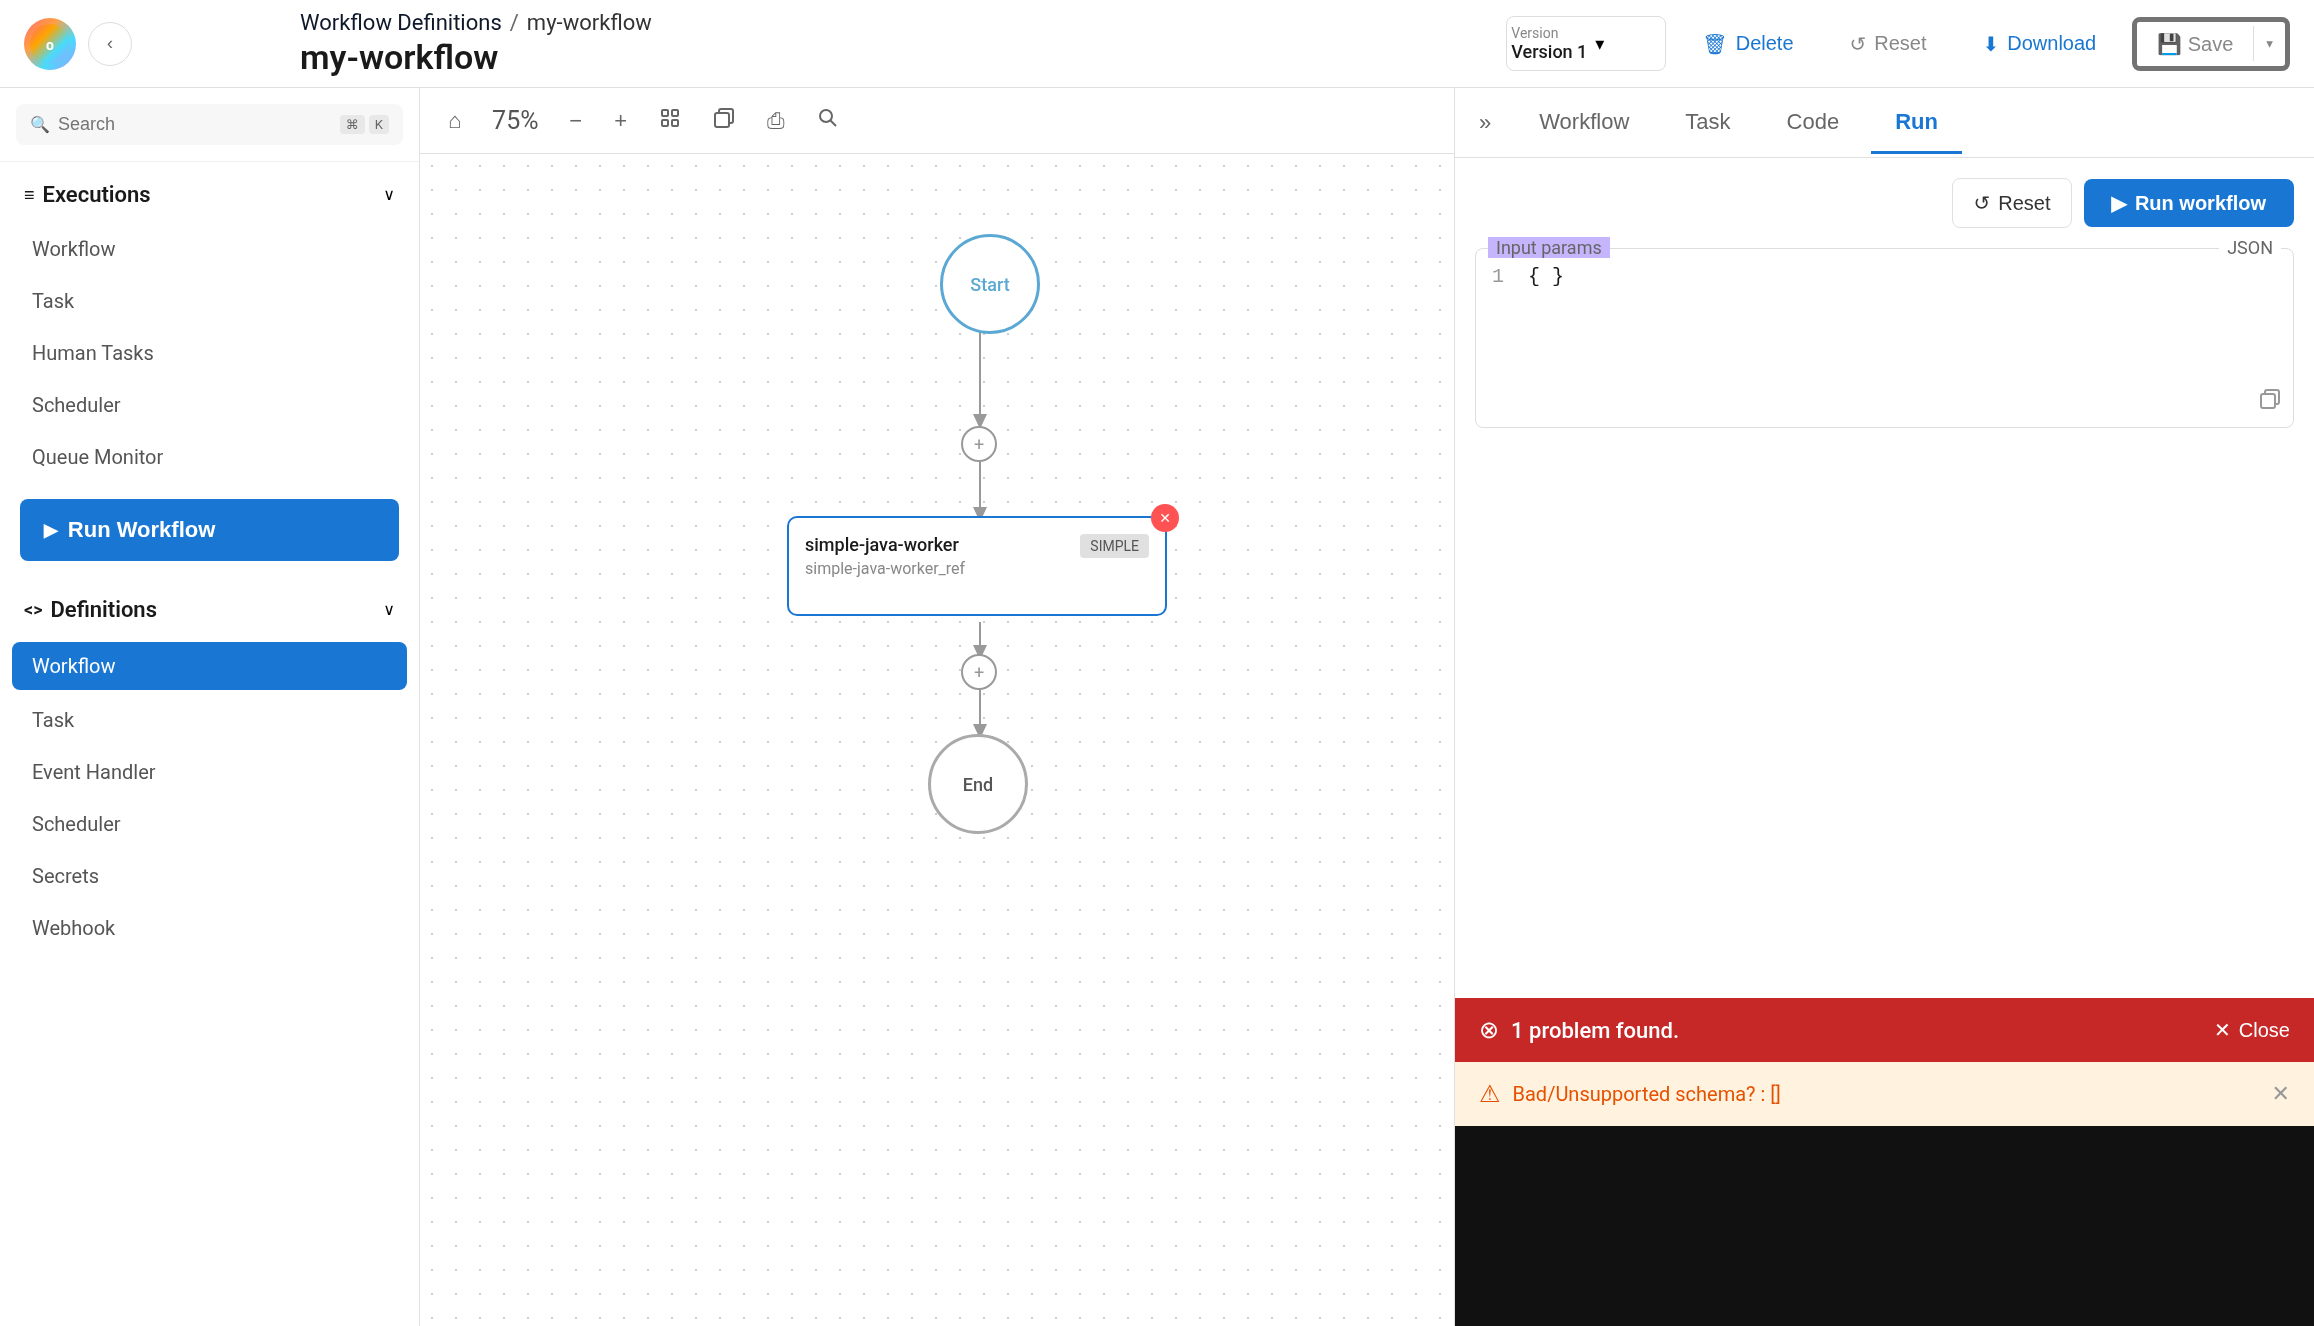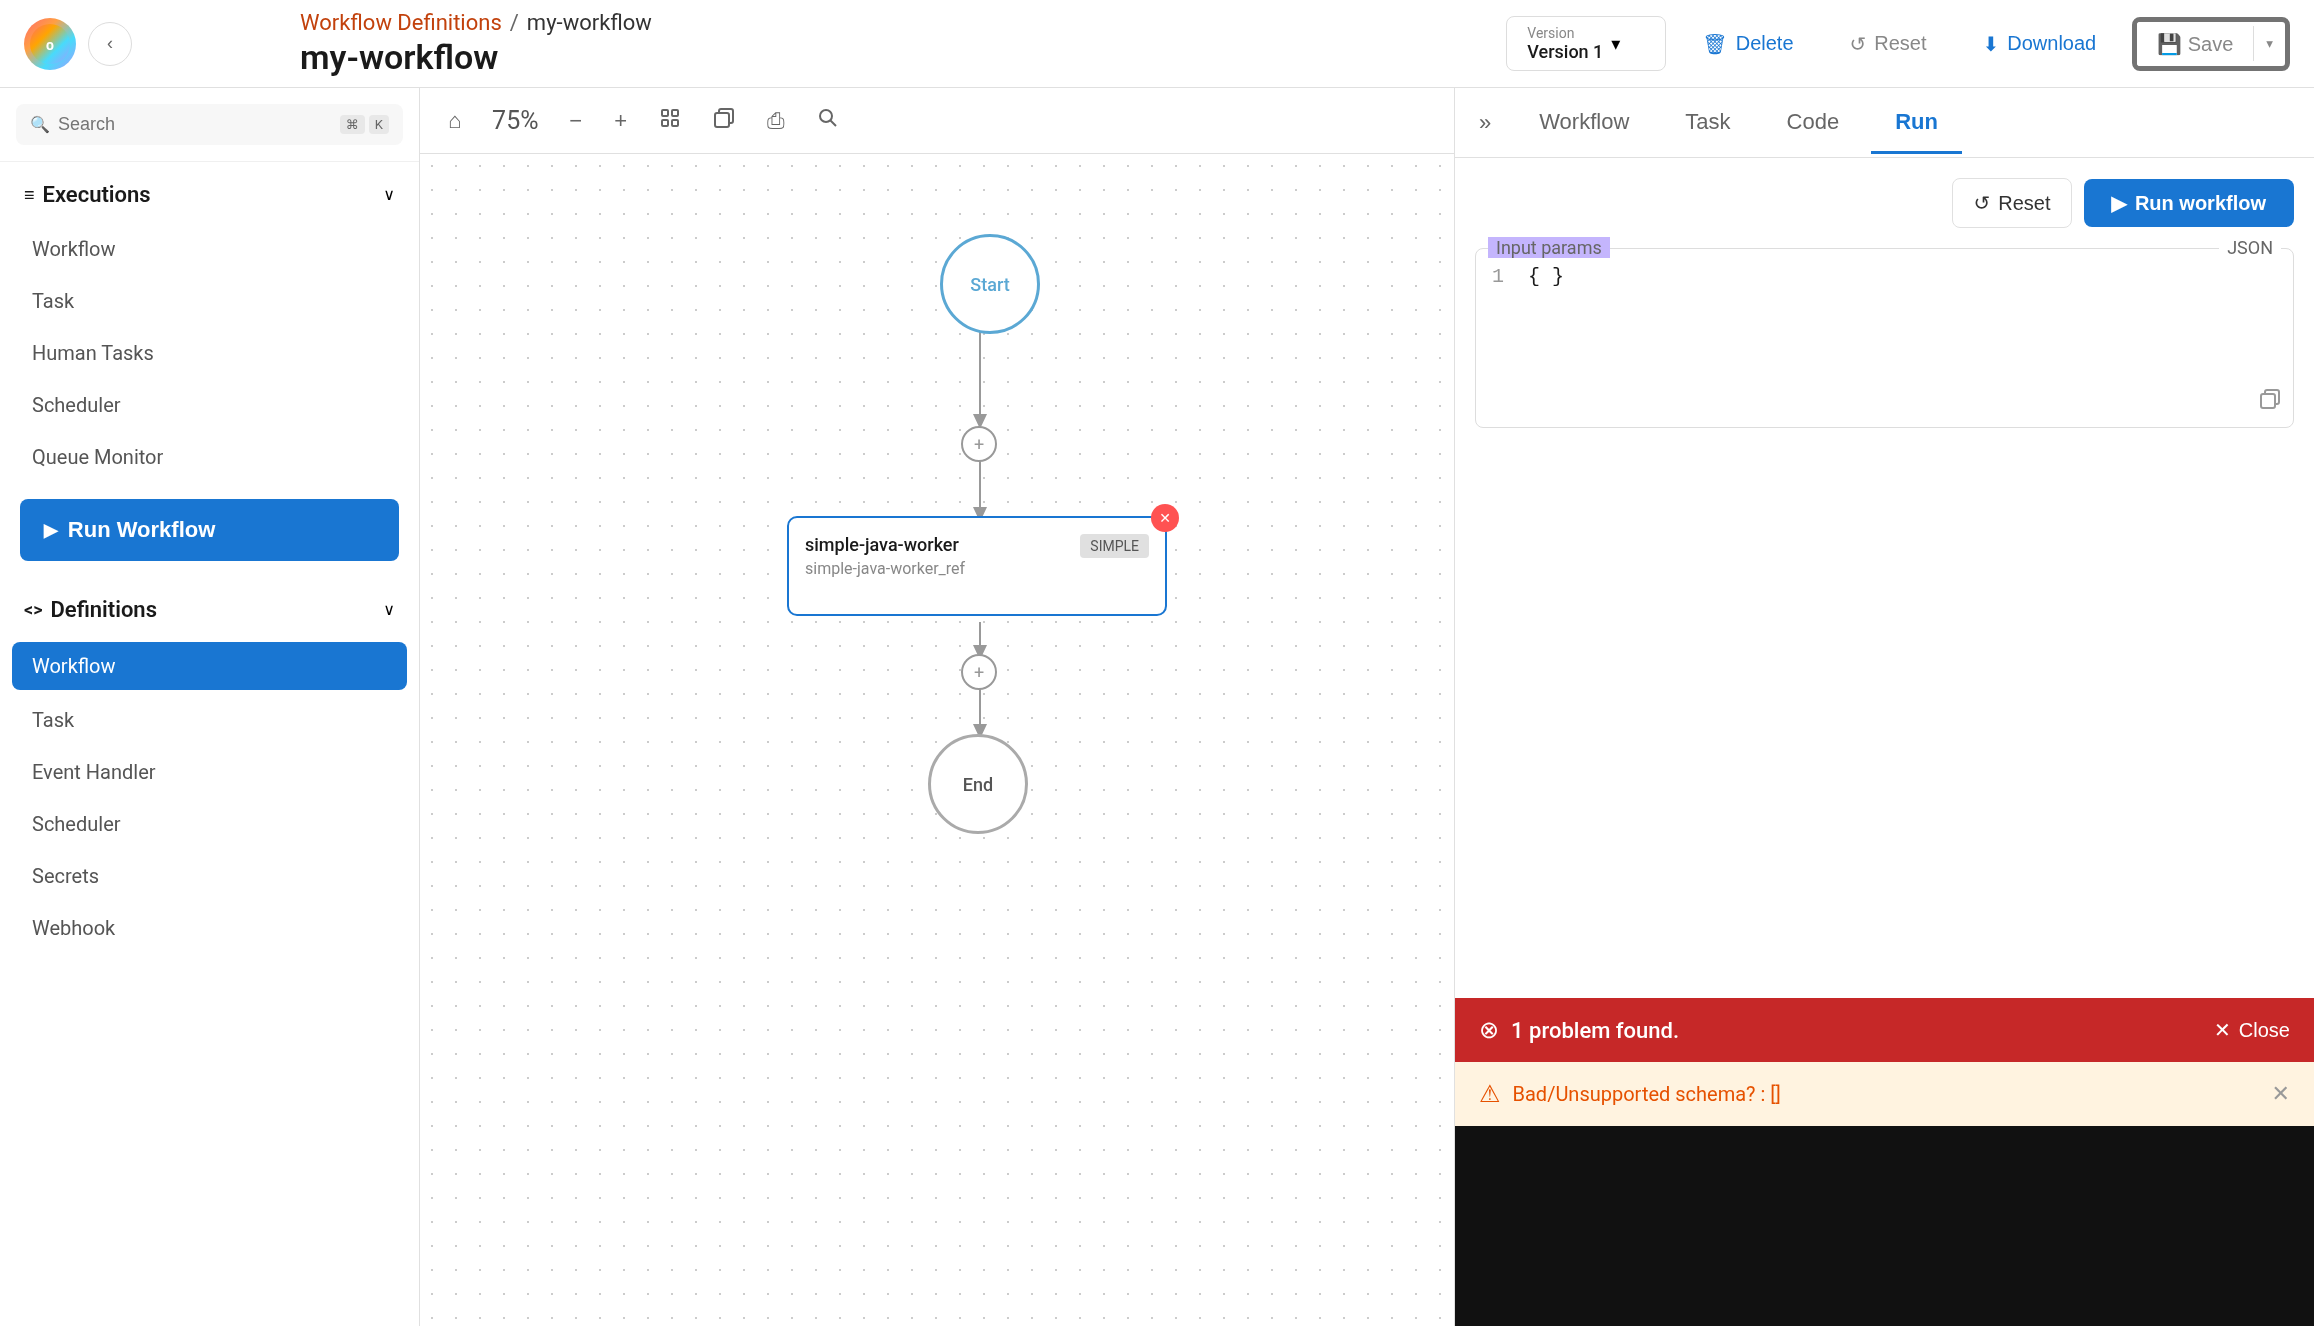--- a/index.html
+++ b/index.html
@@ -11,21 +11,21 @@
       background: #fff; border-bottom: 1px solid #e0e0e0;
       padding: 0 24px; gap: 16px; position: relative; z-index: 10;
     }
     .logo-area { display: flex; align-items: center; gap: 12px; min-width: 260px; }
     .logo-circle { width: 52px; height: 52px; border-radius: 50%; background: linear-gradient(135deg, #ff6b6b, #ff9f43, #48dbfb, #a29bfe); display: flex; align-items: center; justify-content: center; font-weight: bold; color: white; font-size: 18px; }
     .back-btn { width: 44px; height: 44px; border-radius: 50%; border: 1px solid #ddd; background: #fff; cursor: pointer; display: flex; align-items: center; justify-content: center; font-size: 18px; color: #666; }
     .breadcrumb-area { flex: 1; }
     .breadcrumb-nav { font-size: 22px; color: #1976d2; display: flex; align-items: center; gap: 8px; }
     .page-title { font-size: 34px; font-weight: 600; color: #1a1a1a; margin-top: 2px; }
     .header-actions { display: flex; align-items: center; gap: 16px; }
-    .version-select { display: flex; align-items: center; border: 1px solid #ddd; border-radius: 8px; padding: 8px 20px; gap: 8px; background: #fff; cursor: pointer; font-size: 18px; min-width: 160px; }
+    .version-select { display: flex; align-items: center; border: 1px solid #ddd; border-radius: 8px; padding: 8px 4px; gap: 8px; background: #fff; cursor: pointer; font-size: 18px; min-width: 160px; }
     .version-label { font-size: 14px; color: #888; display: block; }
     .version-value { font-size: 18px; color: #1a1a1a; font-weight: 500; }
     .action-btn { display: flex; align-items: center; gap: 8px; padding: 10px 20px; border-radius: 8px; border: none; cursor: pointer; font-size: 20px; font-weight: 500; background: transparent; color: #1976d2; }
     .action-btn.delete { color: #1976d2; }
     .action-btn.reset { color: #888; }
     .action-btn.download { color: #1976d2; }
     .save-btn { display: flex; align-items: center; border: 5px solid #737373; border-radius: 8px; overflow: hidden; }
     .save-main { padding: 10px 20px; font-size: 20px; background: #fff; border: none; cursor: pointer; color: #888; }
     .save-caret { padding: 10px 12px; background: #fff; border: none; border-left: 1px solid #ddd; cursor: pointer; color: #888; }
 
@@ -116,21 +116,21 @@
           </linearGradient>
         </defs>
         <text x="22" y="28" text-anchor="middle" fill="white" font-size="14" font-weight="bold">o</text>
       </svg>
     </div>
     <button class="back-btn">‹</button>
   </div>
 
   <div class="breadcrumb-area">
     <div class="breadcrumb-nav">
-      <a style="color:#c2410c;text-decoration:none;font-size:22px;">Workflow Definitions</a>
+      <a style="color:#0f172a;text-decoration:none;font-size:22px;">Workflow Definitions</a>
       <span style="color:#666;font-size:22px;">/</span>
       <span style="color:#333;font-size:22px;">my-workflow</span>
     </div>
     <div class="page-title">my-workflow</div>
   </div>
 
   <div class="header-actions">
     <div class="version-select">
       <div>
         <span class="version-label">Version</span>

